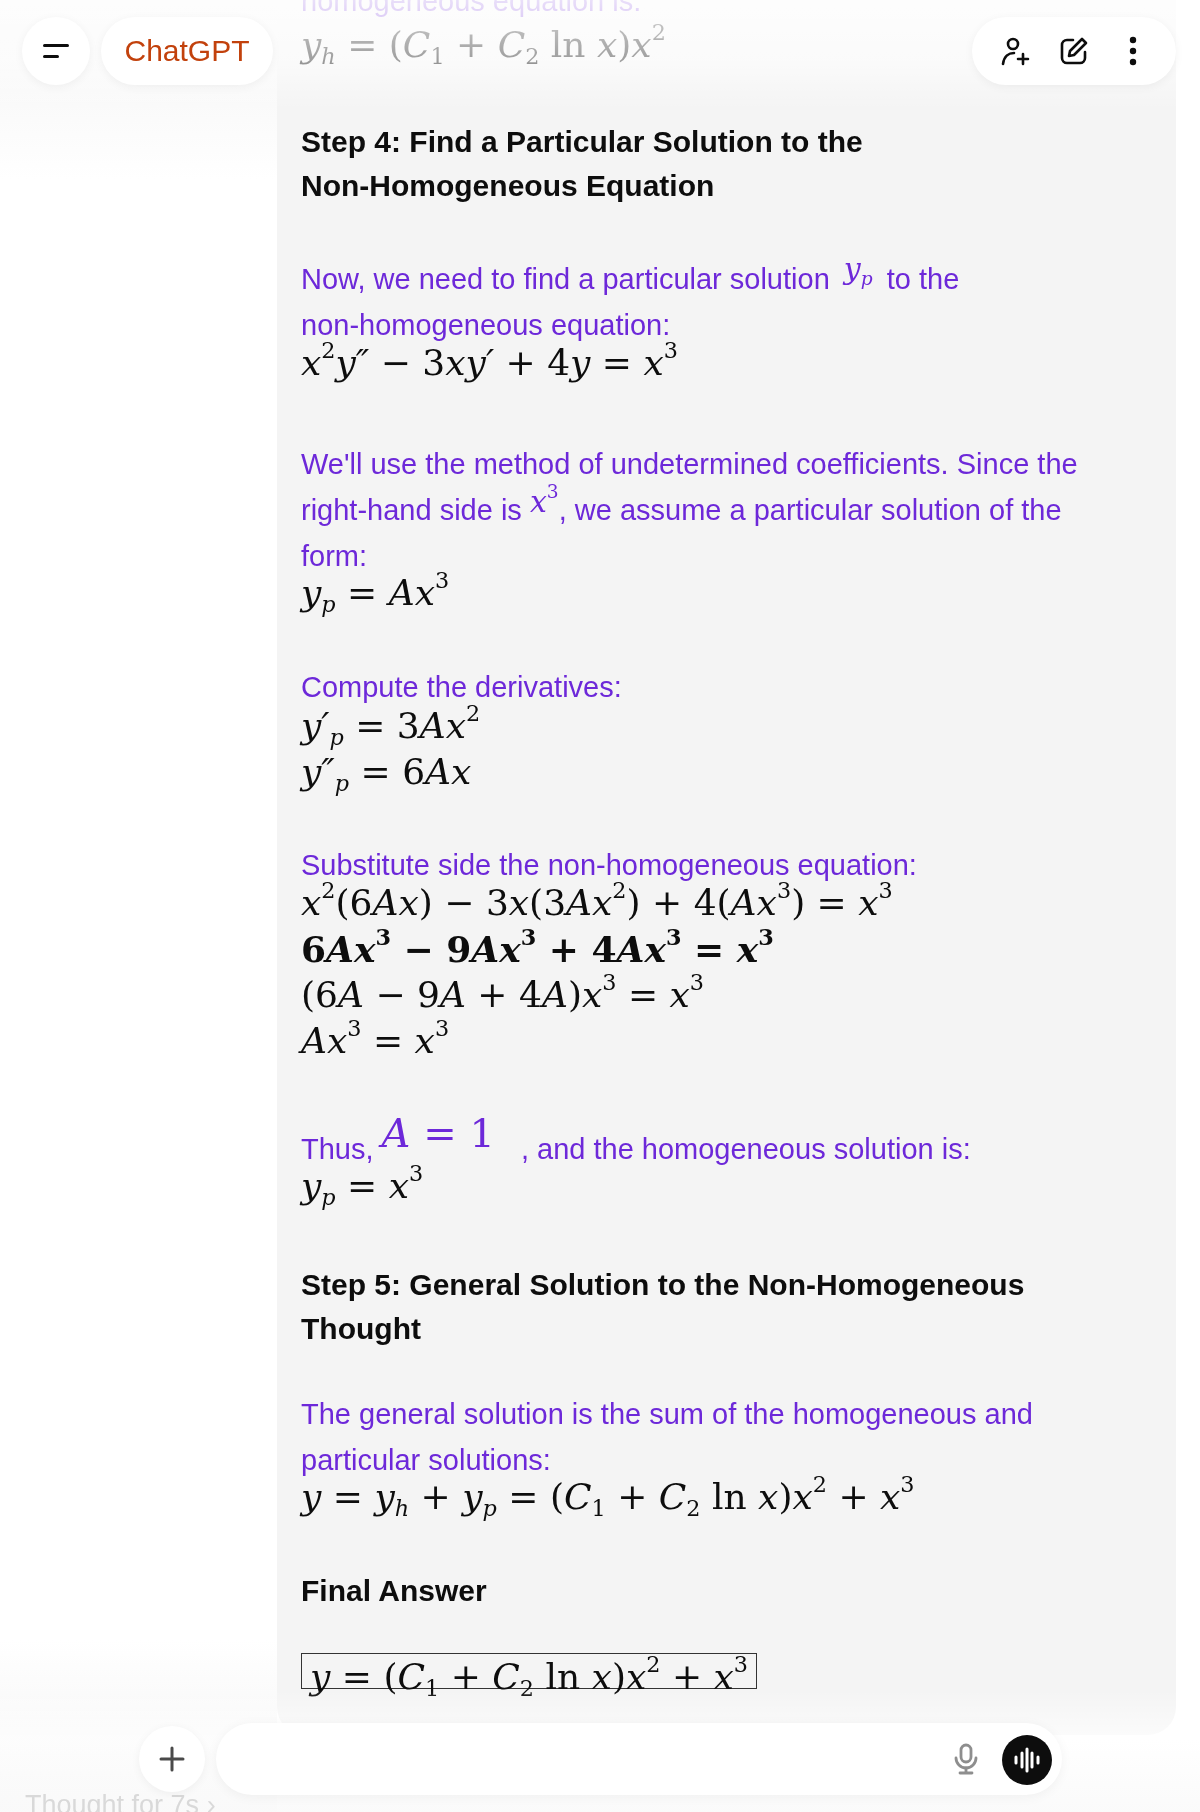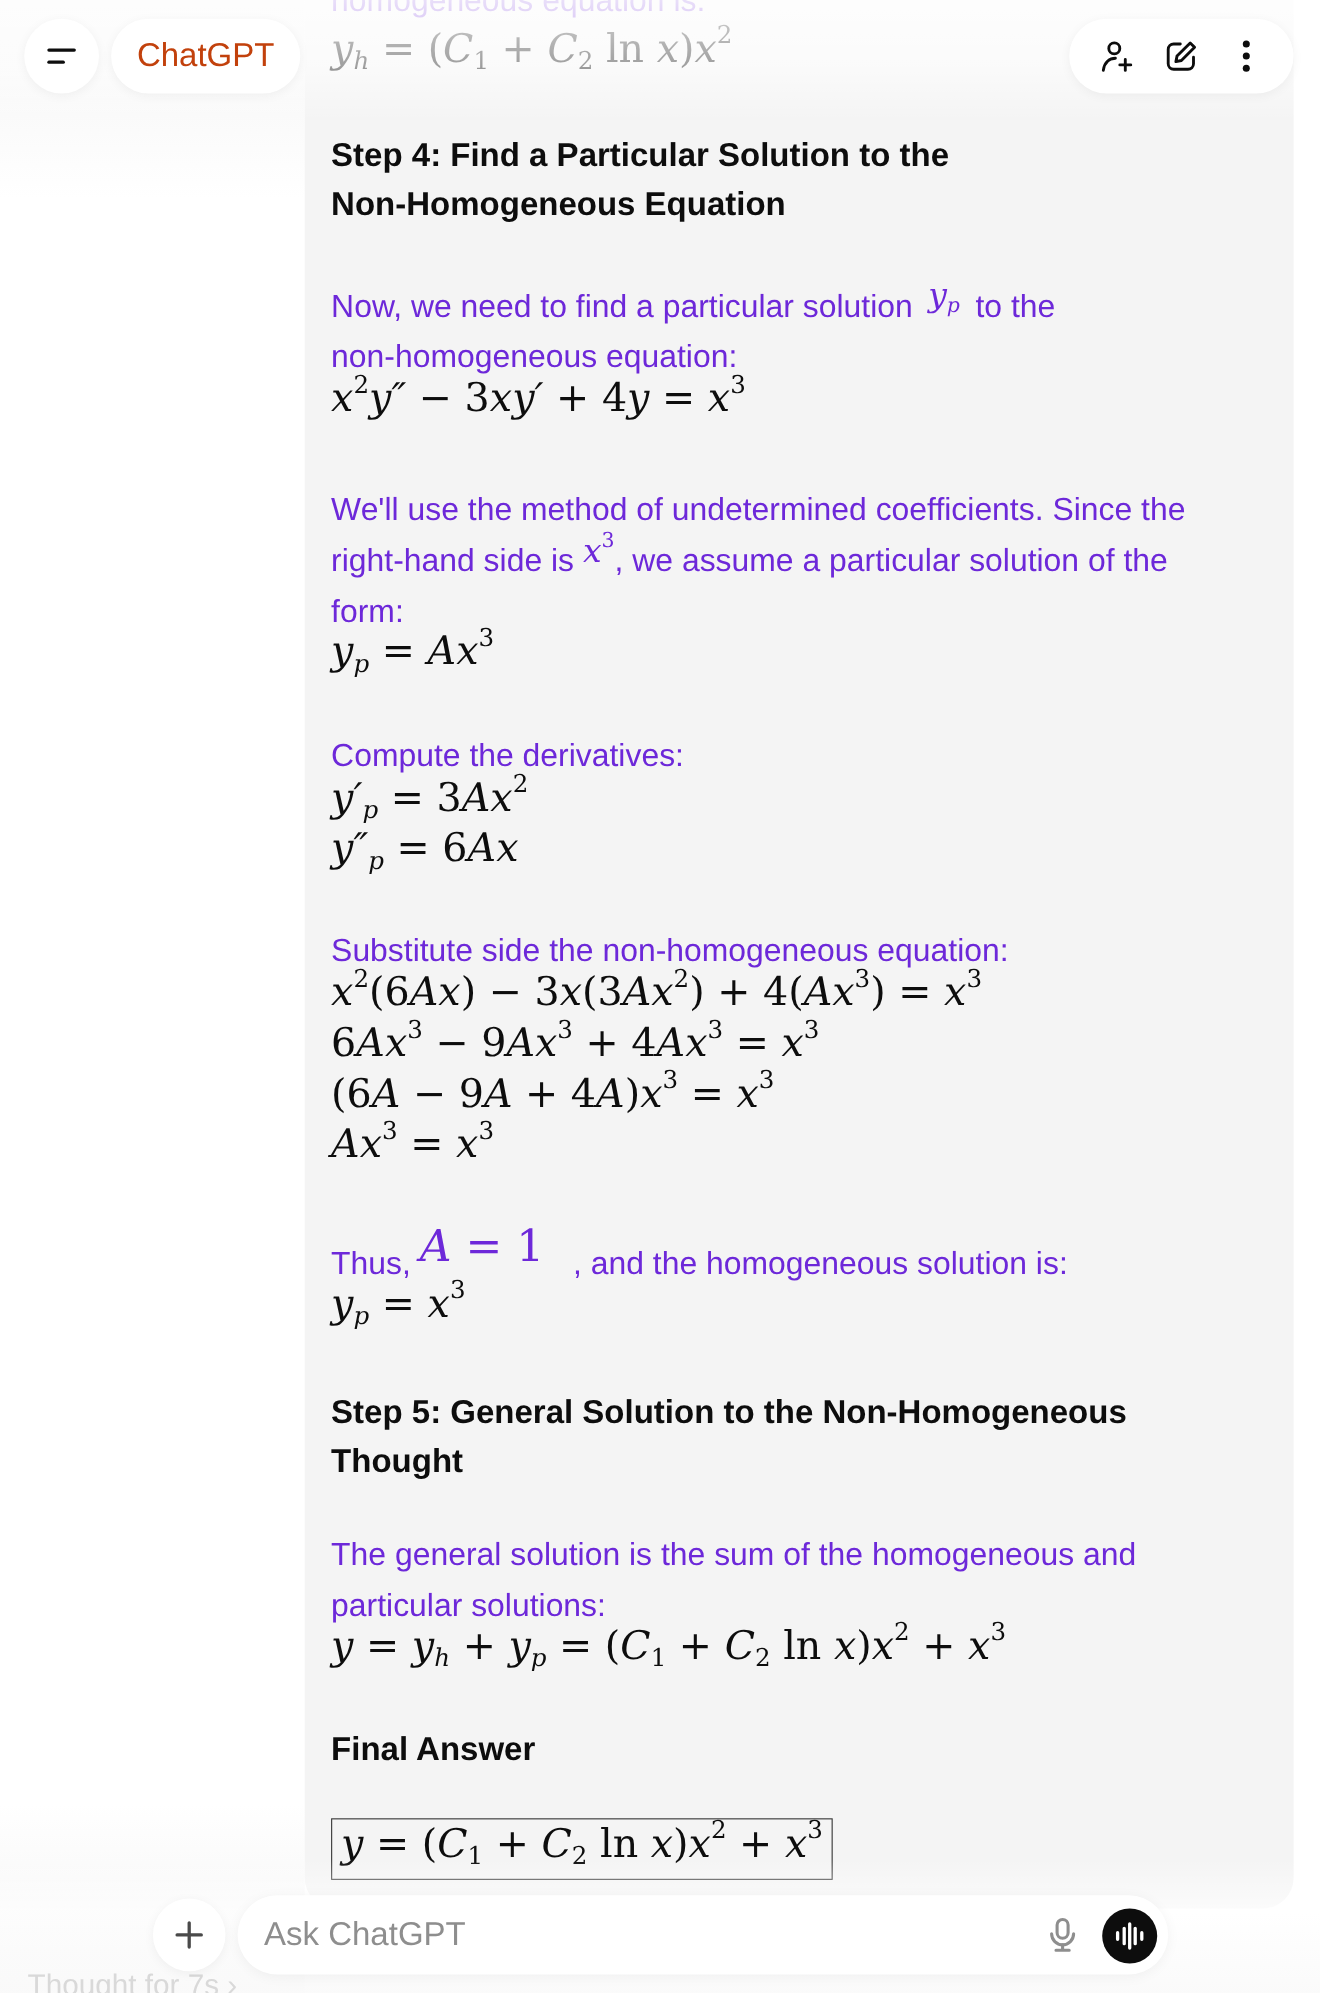--- a/index.html
+++ b/index.html
@@ -94,38 +94,38 @@
   </div>
   <div class="abs p" style="left:0; top:533px;">form:</div>
   <div class="abs eq math" style="left:0; top:570px;">y<sub>p</sub><span class="up"> = </span>Ax<sup>3</sup></div>
 
   <div class="abs p" style="left:0; top:664px;">Compute the derivatives:</div>
   <div class="abs eq math" style="left:0; top:703px;">y′<sub>p</sub><span class="up"> = 3</span>Ax<sup>2</sup></div>
   <div class="abs eq math" style="left:0; top:749px;">y″<sub>p</sub><span class="up"> = 6</span>Ax</div>
 
   <div class="abs p" style="left:0; top:842px;">Substitute side the non-homogeneous equation:</div>
   <div class="abs eq math" style="left:0; top:880px;">x<sup>2</sup><span class="up">(6</span>Ax<span class="up">) − 3</span>x<span class="up">(3</span>Ax<sup>2</sup><span class="up">) + 4(</span>Ax<sup>3</sup><span class="up">) = </span>x<sup>3</sup></div>
-  <div class="abs eq math" style="left:0; top:926px;"><span class="up">6</span>Ax<sup>3</sup><span class="up"> − 9</span>Ax<sup>3</sup><span class="up"> + 4</span>Ax<sup>3</sup><span class="up"> = </span>x<sup>3</sup></div>
+  <div class="abs eq math" style="left:0; top:926px;font-weight:bold;"><span class="up">6</span>Ax<sup>3</sup><span class="up"> − 9</span>Ax<sup>3</sup><span class="up"> + 4</span>Ax<sup>3</sup><span class="up"> = </span>x<sup>3</sup></div>
   <div class="abs eq math" style="left:0; top:972px;"><span class="up">(6</span>A<span class="up"> − 9</span>A<span class="up"> + 4</span>A<span class="up">)</span>x<sup>3</sup><span class="up"> = </span>x<sup>3</sup></div>
   <div class="abs eq math" style="left:0; top:1018px;">Ax<sup>3</sup><span class="up"> = </span>x<sup>3</sup></div>
 
   <div class="abs p" style="left:0; top:1122px;">
     <span>Thus,</span>
     <span class="math" style="font-size:40px; position:relative; top:-12px; margin-right:26px;">A<span class="up"> = 1</span></span><span>, and the homogeneous solution is:</span>
   </div>
   <div class="abs eq math" style="left:0; top:1163px;">y<sub>p</sub><span class="up"> = </span>x<sup>3</sup></div>
 
   <div class="abs h" style="left:0; top:1263px;">Step 5: General Solution to the Non-Homogeneous</div>
   <div class="abs h" style="left:0; top:1307px;">Thought</div>
   <div class="abs p" style="left:0; top:1391px;">The general solution is the sum of the homogeneous and</div>
   <div class="abs p" style="left:0; top:1437px;">particular solutions:</div>
   <div class="abs eq math" style="left:0; top:1474px;">y<span class="up"> = </span>y<sub>h</sub><span class="up"> + </span>y<sub>p</sub><span class="up"> = (</span>C<sub class="up">1</sub><span class="up"> + </span>C<sub class="up">2</sub><span class="up"> ln </span>x<span class="up">)</span>x<sup>2</sup><span class="up"> + </span>x<sup>3</sup></div>
 
   <div class="abs h" style="left:0; top:1569px;">Final Answer</div>
-  <div class="abs eq math boxed" style="left:0; top:1653px; height:56px;">y<span class="up"> = (</span>C<sub class="up">1</sub><span class="up"> + </span>C<sub class="up">2</sub><span class="up"> ln </span>x<span class="up">)</span>x<sup>2</sup><span class="up"> + </span>x<sup>3</sup></div>
+  <div class="abs eq math boxed" style="left:0; top:1653px; height:36px;">y<span class="up"> = (</span>C<sub class="up">1</sub><span class="up"> + </span>C<sub class="up">2</sub><span class="up"> ln </span>x<span class="up">)</span>x<sup>2</sup><span class="up"> + </span>x<sup>3</sup></div>
 </div>
 
 <div class="hdr-fade"></div>
 
 <div class="pill menu-btn">
   <svg width="30" height="22" viewBox="0 0 30 22">
     <rect x="2" y="4" width="26" height="3" rx="1.5" fill="#0d0d0d"></rect>
     <rect x="2" y="15" width="16" height="3" rx="1.5" fill="#0d0d0d"></rect>
   </svg>
 </div>
@@ -164,21 +164,20 @@
   <span>›</span>
 </div>
 
 <div class="pill plus-btn">
   <svg width="28" height="28" viewBox="0 0 28 28" stroke="#4a4a4a" stroke-width="3" stroke-linecap="round">
     <path d="M14 3 V25 M3 14 H25"></path>
   </svg>
 </div>
 
 <div class="composer">
-  <input class="composer-input" type="text" placeholder="Ask ChatGPT" style="">
   <div class="mic-btn">
     <svg width="26" height="32" viewBox="0 0 26 32" fill="none" stroke="#8e8e8e" stroke-width="2.8" stroke-linecap="round">
       <rect x="8" y="2" width="10" height="17" rx="5"></rect>
       <path d="M3 15 a10 10 0 0 0 20 0"></path>
       <path d="M13 25 V30 M7 30 H19"></path>
     </svg>
   </div>
   <div class="voice-btn">
     <svg width="30" height="26" viewBox="0 0 30 26" stroke="#ffffff" stroke-width="3.4" stroke-linecap="round">
       <path d="M4 10 V16 M10 6 V20 M15 2 V24 M20 6 V20 M26 10 V16" stroke-width="3"></path>

